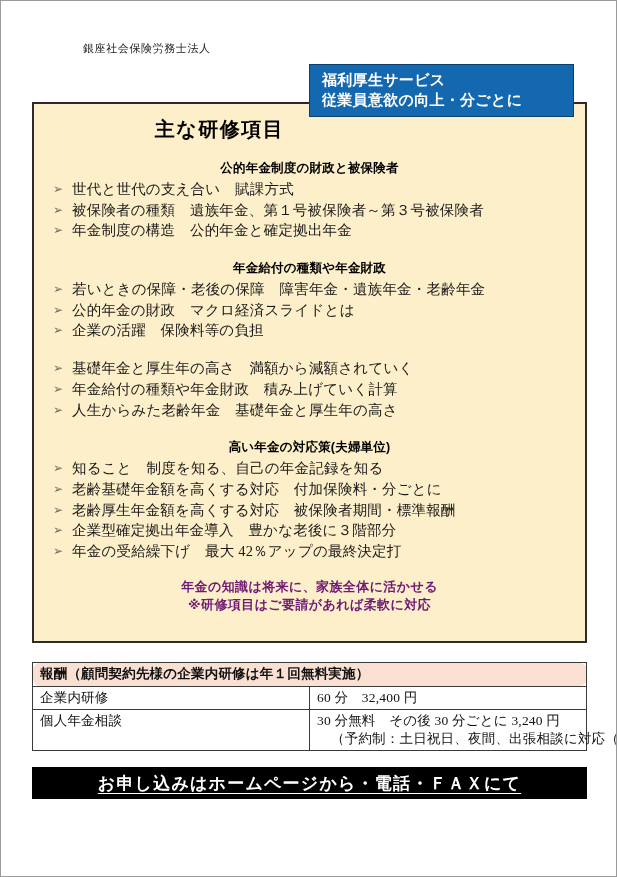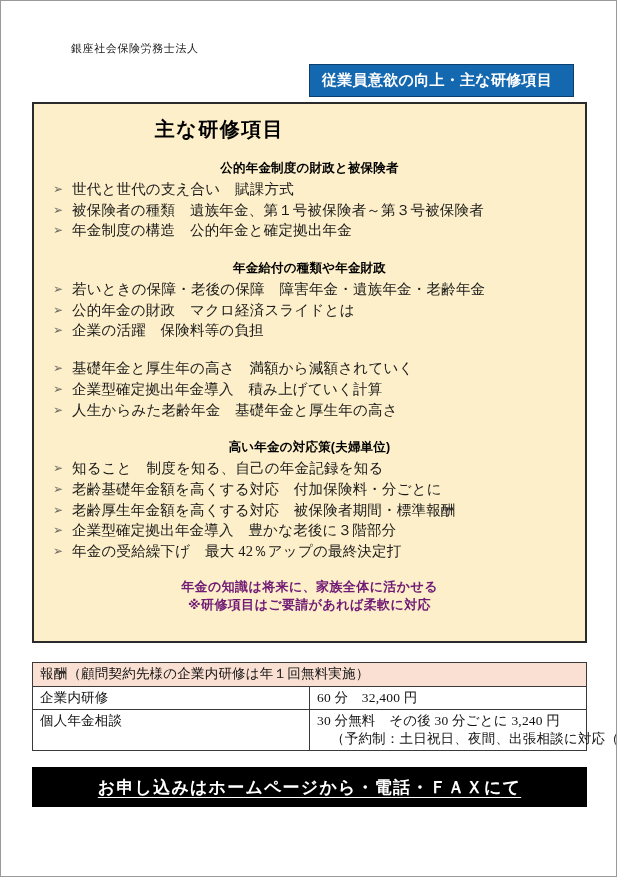--- a/index.html
+++ b/index.html
@@ -19,21 +19,21 @@
     height: 877px;
     background: #ffffff;
     border: 1px solid #9a9a9a;
     box-sizing: border-box;
     overflow: hidden;
   }
 
   
   .company-line {
     position: absolute;
-    left: 70px;
+    left: 82px;
     top: 40px;
     font-size: 11px;
     letter-spacing: 0.6px;
     color: #1a1a1a;
     white-space: nowrap;
   }
 
   
   .blue-callout {
     position: absolute;
@@ -140,33 +140,34 @@
   }
   .fee-table td {
     border: 1px solid #3a3a3a;
     padding: 2px 6px 3px 7px;
     vertical-align: top;
     letter-spacing: 0.2px;
     line-height: 1.3;
   }
   .fee-table .head-cell {
     background: #fae0d2;
-    font-weight: normal;
+    font-weight: bold;
+    border-radius: 7px;
   }
   .fee-table .label-col { width: 105px; white-space: nowrap; }
   .fee-table .val-line { display: block; white-space: nowrap; }
   .fee-table .val-line.indent { padding-left: 14px; }
 
   
   .footer-banner {
     position: absolute;
     left: 31px;
     top: 766px;
     width: 555px;
-    height: 40px;
+    height: 32px;
     background: #000000;
     display: flex;
     align-items: center;
     justify-content: center;
   }
   .footer-banner-text {
     color: #ffffff;
     font-family: "Liberation Sans", "DejaVu Sans", sans-serif;
     font-weight: bold;
     font-size: 17px;
@@ -177,21 +178,22 @@
   }
 </style>
 </head>
 <body>
 
 <div class="page">
 
   <div class="company-line">銀座社会保険労務士法人</div>
 
   <div class="blue-callout">
-    <span class="cl-line">従業員意欲の向上・主な研修項目</span>
+    <span class="cl-line">福利厚生サービス</span>
+    <span class="cl-line">従業員意欲の向上・分ごとに</span>
   </div>
 
   <div class="cream-panel">
 
     <div class="panel-title">主な研修項目</div>
 
     <div class="section first">
       <div class="section-heading">公的年金制度の財政と被保険者</div>
       <div class="bullet-row">
         <span class="bullet-mark">➢</span>
@@ -223,21 +225,21 @@
       </div>
     </div>
 
     <div class="section">
       <div class="bullet-row">
         <span class="bullet-mark">➢</span>
         <span class="bullet-text">基礎年金と厚生年の高さ　満額から減額されていく</span>
       </div>
       <div class="bullet-row">
         <span class="bullet-mark">➢</span>
-        <span class="bullet-text">企業型確定拠出年金導入　積み上げていく計算</span>
+        <span class="bullet-text">年金給付の種類や年金財政　積み上げていく計算</span>
       </div>
       <div class="bullet-row">
         <span class="bullet-mark">➢</span>
         <span class="bullet-text">人生からみた老齢年金　基礎年金と厚生年の高さ</span>
       </div>
     </div>
 
     <div class="section">
       <div class="section-heading">高い年金の対応策(夫婦単位)</div>
       <div class="bullet-row">

